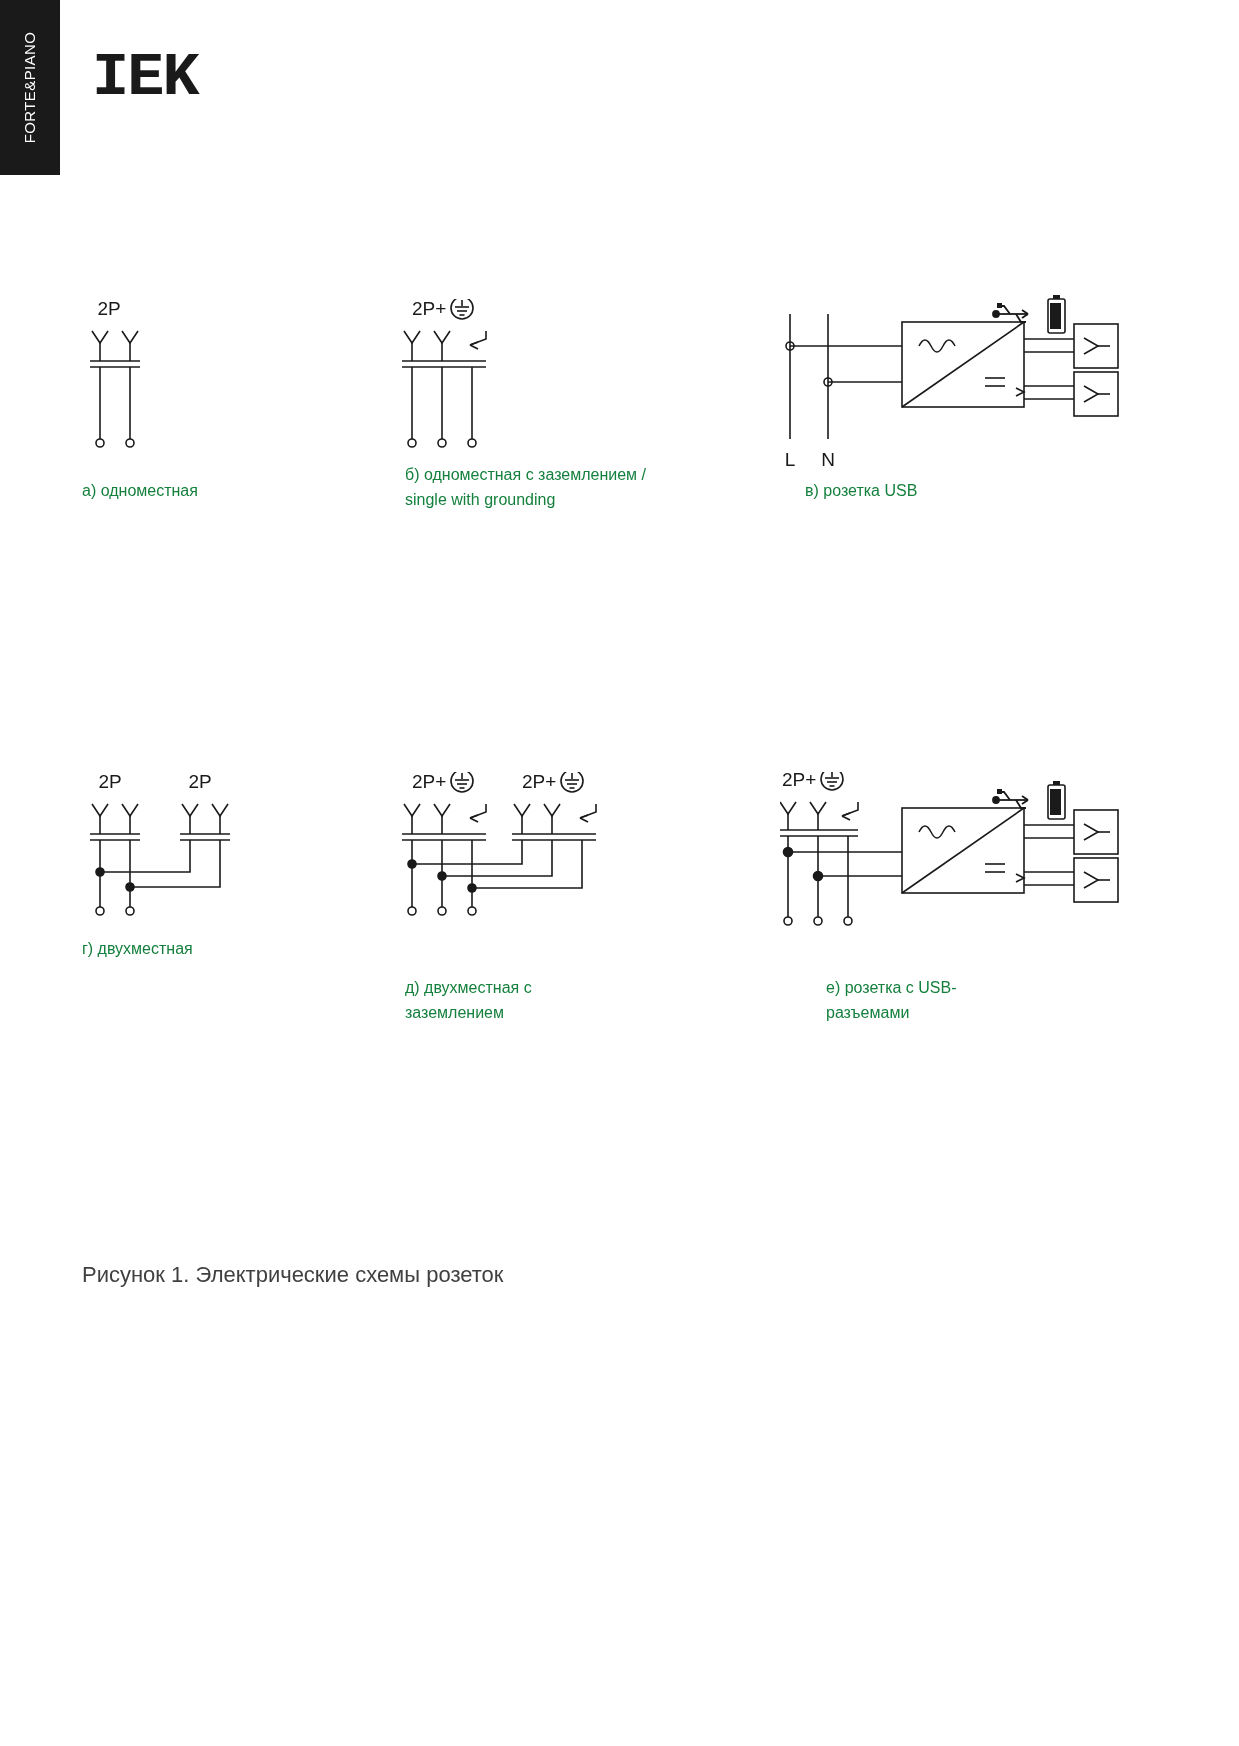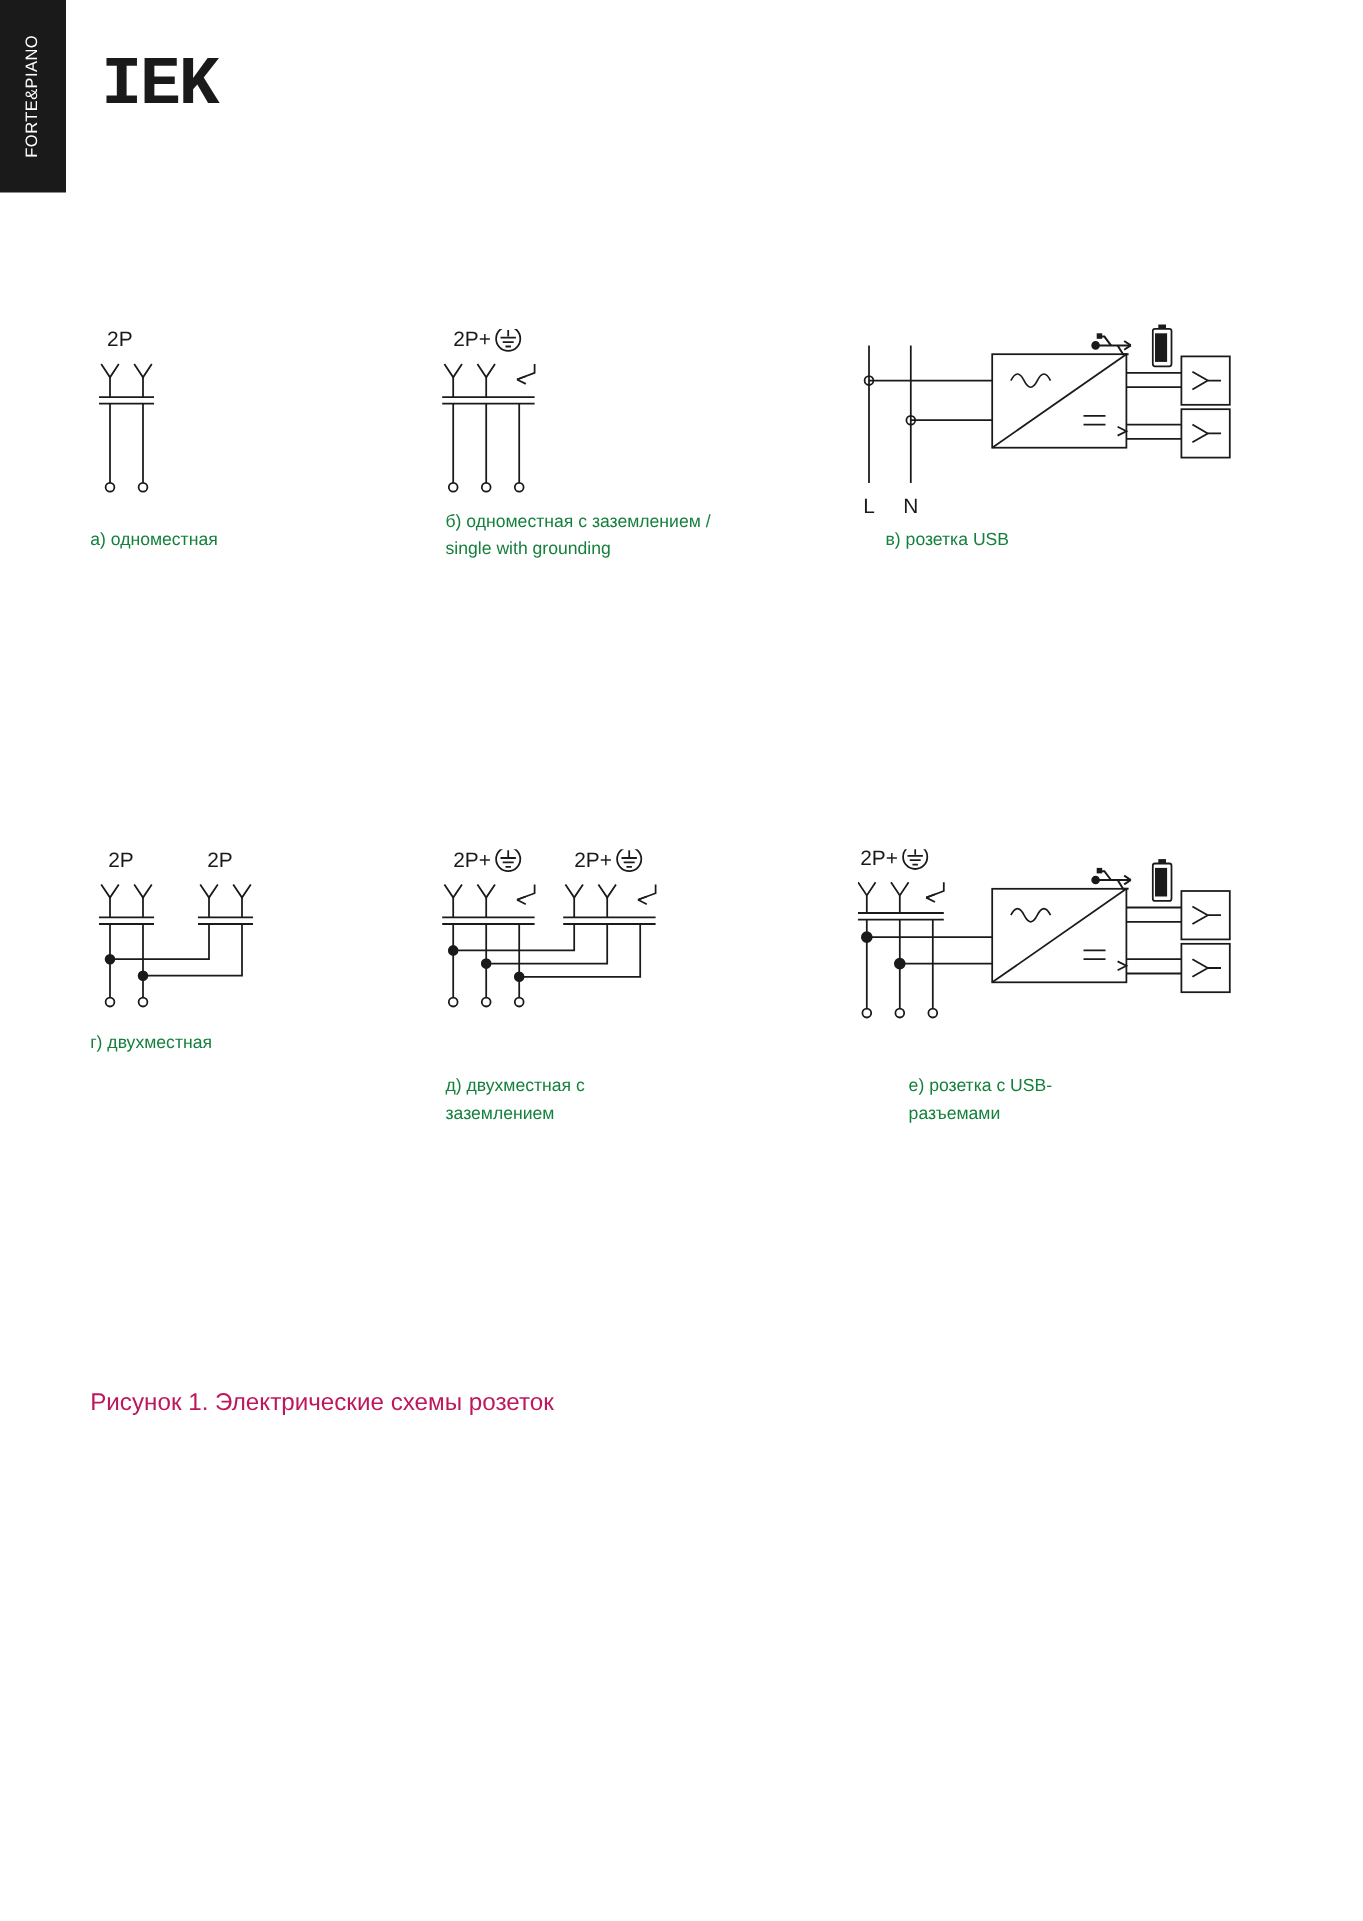--- a/index.html
+++ b/index.html
@@ -63,21 +63,21 @@
     line-height: 25px;
     color: #15803d;
     white-space: pre-line;
   }
 
   .figure-title {
     position: absolute;
     left: 82px;
     top: 1262px;
     font-size: 22px;
-    color: #be185d;
+    color: #404040;
   }
 
   text { font-family: "Liberation Sans", sans-serif; }
 </style>
 </head>
 <body>
 
 <div class="brand-block">
   <div class="brand-vertical-text">FORTE&amp;PIANO</div>
 </div>

